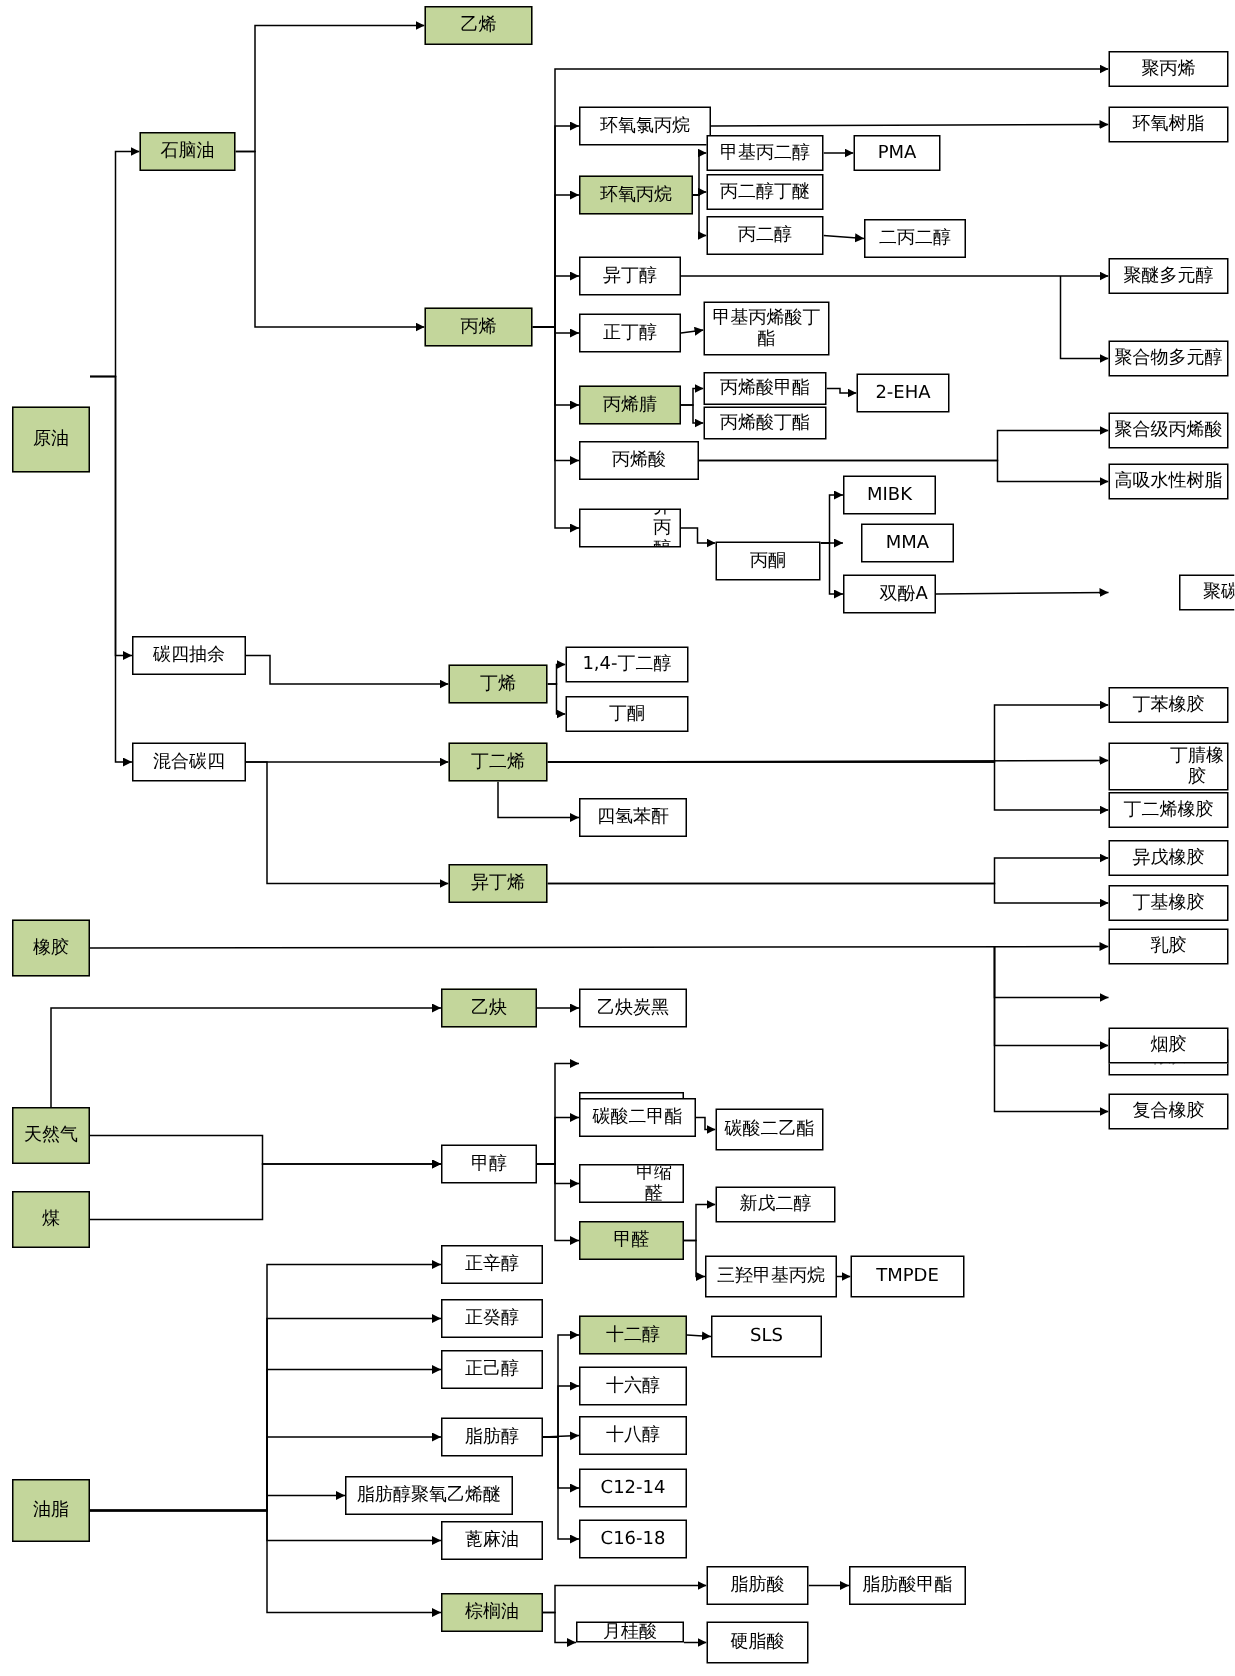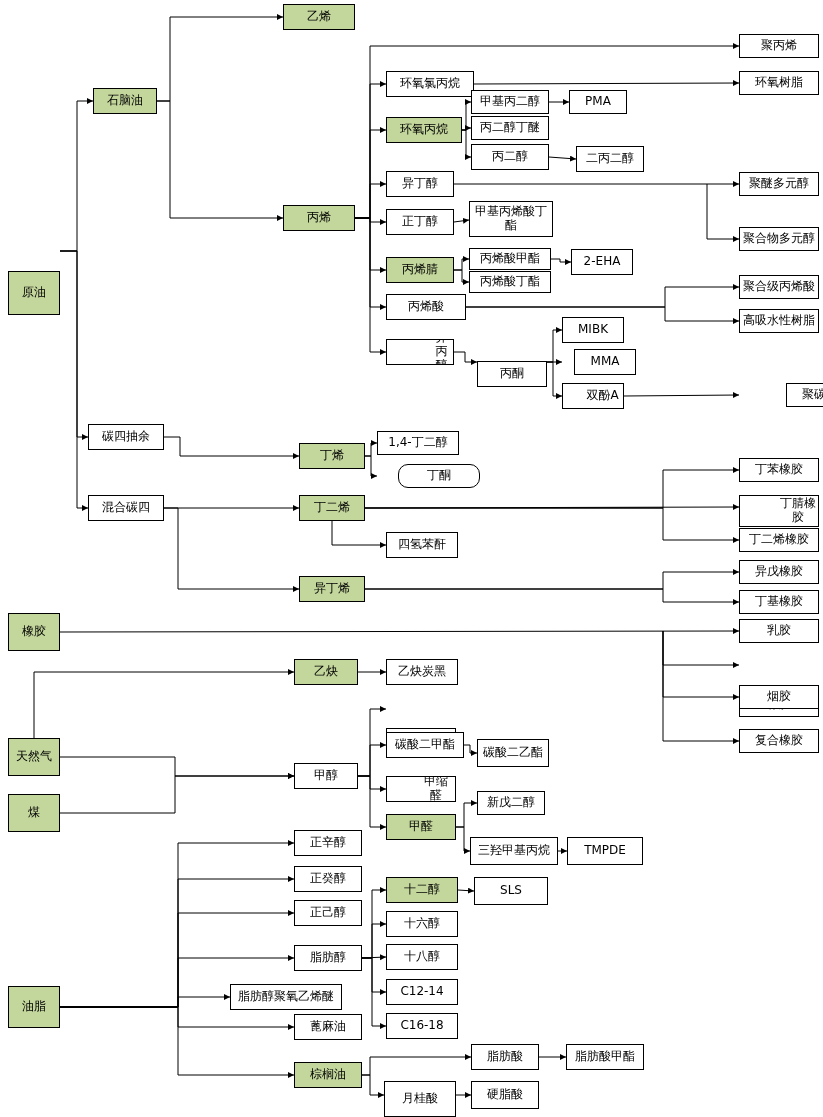--- a/index.html
+++ b/index.html
@@ -147,54 +147,54 @@
     <div class="node" style="left: 562px; top: 383px; width: 62px; height: 26px; padding-left: 21px;">双酚A</div>
     <div class="node" style="left: 739px; top: 34px; width: 80px; height: 24px;">聚丙烯</div>
     <div class="node" style="left: 739px; top: 71px; width: 80px; height: 24px;">环氧树脂</div>
     <div class="node" style="left: 739px; top: 172px; width: 80px; height: 24px;">聚醚多元醇</div>
     <div class="node" style="left: 739px; top: 227px; width: 80px; height: 24px;">聚合物多元醇</div>
     <div class="node" style="left: 739px; top: 275px; width: 80px; height: 24px;">聚合级丙烯酸</div>
     <div class="node" style="left: 739px; top: 309px; width: 80px; height: 24px;">高吸水性树脂</div>
     <div class="node" style="left: 739px; top: 383px; width: 80px; height: 24px; margin-left: 47px;">聚碳酸酯</div>
     <div class="node green" style="left: 299px; top: 443px; width: 66px; height: 26px;">丁烯</div>
     <div class="node" style="left: 377px; top: 431px; width: 82px; height: 24px;">1,4-丁二醇</div>
-    <div class="node" style="left: 398px; top: 464px; width: 82px; height: 24px; border-radius: 10px;">丁酮</div>
+    <div class="node" style="left: 377px; top: 464px; width: 82px; height: 24px;">丁酮</div>
     <div class="node green" style="left: 299px; top: 495px; width: 66px; height: 26px;">丁二烯</div>
     <div class="node" style="left: 386px; top: 532px; width: 72px; height: 26px;">四氢苯酐</div>
     <div class="node green" style="left: 299px; top: 576px; width: 66px; height: 26px;">异丁烯</div>
     <div class="node" style="left: 739px; top: 458px; width: 80px; height: 24px;">丁苯橡胶</div>
     <div class="node" style="left: 739px; top: 495px; width: 80px; height: 32px; padding-left: 40px;">丁腈橡胶</div>
     <div class="node" style="left: 739px; top: 528px; width: 80px; height: 24px;">丁二烯橡胶</div>
     <div class="node" style="left: 739px; top: 560px; width: 80px; height: 24px;">异戊橡胶</div>
     <div class="node" style="left: 739px; top: 590px; width: 80px; height: 24px;">丁基橡胶</div>
     <div class="node" style="left: 739px; top: 619px; width: 80px; height: 24px;">乳胶</div>
     <div class="node" style="left: 739px; top: 653px; width: 80px; height: 24px; margin-top: 40px;">标胶</div>
     <div class="node" style="left: 739px; top: 685px; width: 80px; height: 24px;">烟胶</div>
     <div class="node" style="left: 739px; top: 729px; width: 80px; height: 24px;">复合橡胶</div>
     <div class="node green" style="left: 294px; top: 659px; width: 64px; height: 26px;">乙炔</div>
     <div class="node" style="left: 386px; top: 659px; width: 72px; height: 26px;">乙炔炭黑</div>
     <div class="node" style="left: 294px; top: 763px; width: 64px; height: 26px;">甲醇</div>
     <div class="node" style="left: 386px; top: 696px; width: 70px; height: 26px; margin-top: 32px;">DMF</div>
     <div class="node" style="left: 386px; top: 732px; width: 78px; height: 26px;">碳酸二甲酯</div>
     <div class="node" style="left: 477px; top: 739px; width: 72px; height: 28px;">碳酸二乙酯</div>
     <div class="node" style="left: 386px; top: 776px; width: 70px; height: 26px; padding-left: 32px;">甲缩醛</div>
     <div class="node green" style="left: 386px; top: 814px; width: 70px; height: 26px;">甲醛</div>
-    <div class="node" style="left: 477px; top: 791px; width: 68px; height: 24px;">新戊二醇</div>
+    <div class="node" style="left: 477px; top: 791px; width: 80px; height: 24px;">新戊二醇</div>
     <div class="node" style="left: 470px; top: 837px; width: 88px; height: 28px;">三羟甲基丙烷</div>
     <div class="node" style="left: 567px; top: 837px; width: 76px; height: 28px;">TMPDE</div>
     <div class="node" style="left: 294px; top: 830px; width: 68px; height: 26px;">正辛醇</div>
     <div class="node" style="left: 294px; top: 866px; width: 68px; height: 26px;">正癸醇</div>
     <div class="node" style="left: 294px; top: 900px; width: 68px; height: 26px;">正己醇</div>
     <div class="node" style="left: 294px; top: 945px; width: 68px; height: 26px;">脂肪醇</div>
     <div class="node" style="left: 230px; top: 984px; width: 112px; height: 26px;">脂肪醇聚氧乙烯醚</div>
     <div class="node" style="left: 294px; top: 1014px; width: 68px; height: 26px;">蓖麻油</div>
     <div class="node green" style="left: 294px; top: 1062px; width: 68px; height: 26px;">棕榈油</div>
     <div class="node green" style="left: 386px; top: 877px; width: 72px; height: 26px;">十二醇</div>
     <div class="node" style="left: 386px; top: 911px; width: 72px; height: 26px;">十六醇</div>
     <div class="node" style="left: 386px; top: 944px; width: 72px; height: 26px;">十八醇</div>
     <div class="node" style="left: 386px; top: 979px; width: 72px; height: 26px;">C12-14</div>
     <div class="node" style="left: 386px; top: 1013px; width: 72px; height: 26px;">C16-18</div>
     <div class="node" style="left: 474px; top: 877px; width: 74px; height: 28px;">SLS</div>
     <div class="node" style="left: 471px; top: 1044px; width: 68px; height: 26px;">脂肪酸</div>
     <div class="node" style="left: 566px; top: 1044px; width: 78px; height: 26px;">脂肪酸甲酯</div>
-    <div class="node" style="left: 384px; top: 1081px; width: 72px; height: 36px;">月桂酸</div>
+    <div class="node" style="left: 384px; top: 1081px; width: 72px; height: 14px;">月桂酸</div>
     <div class="node" style="left: 471px; top: 1081px; width: 68px; height: 28px;">硬脂酸</div>
   </div>
 
 </body></html>

